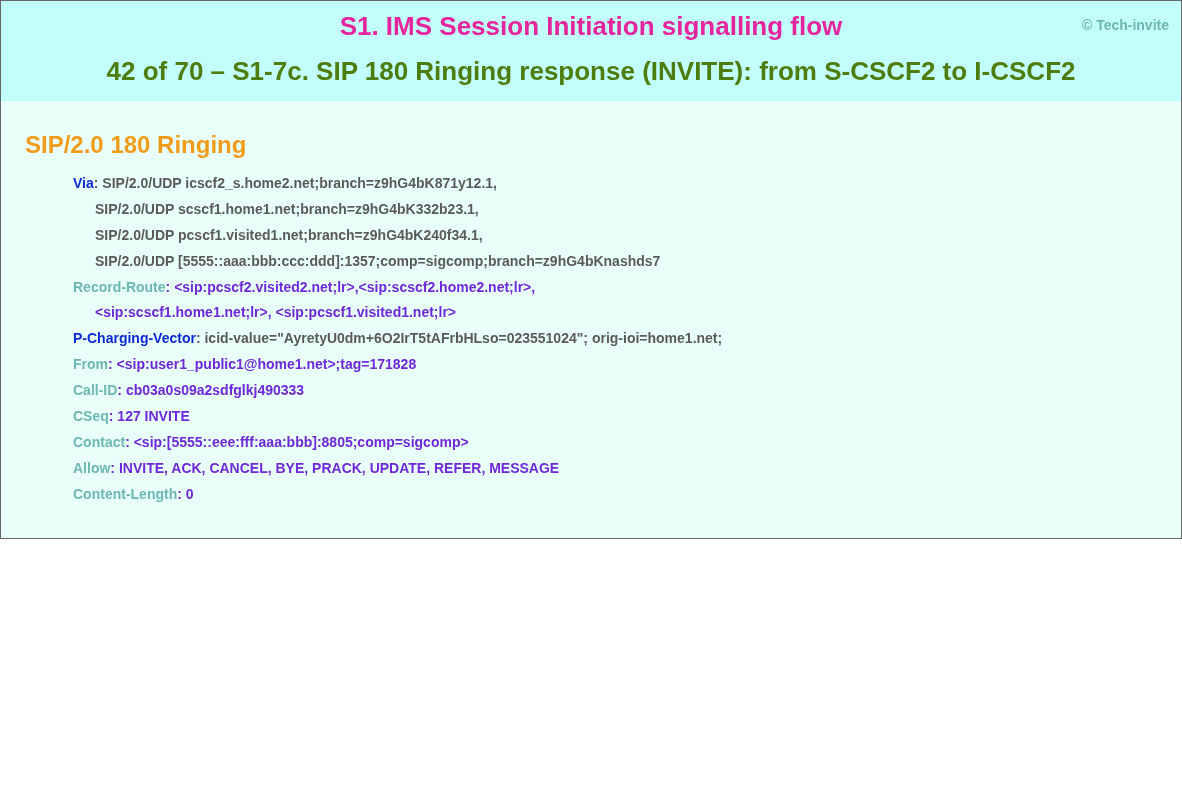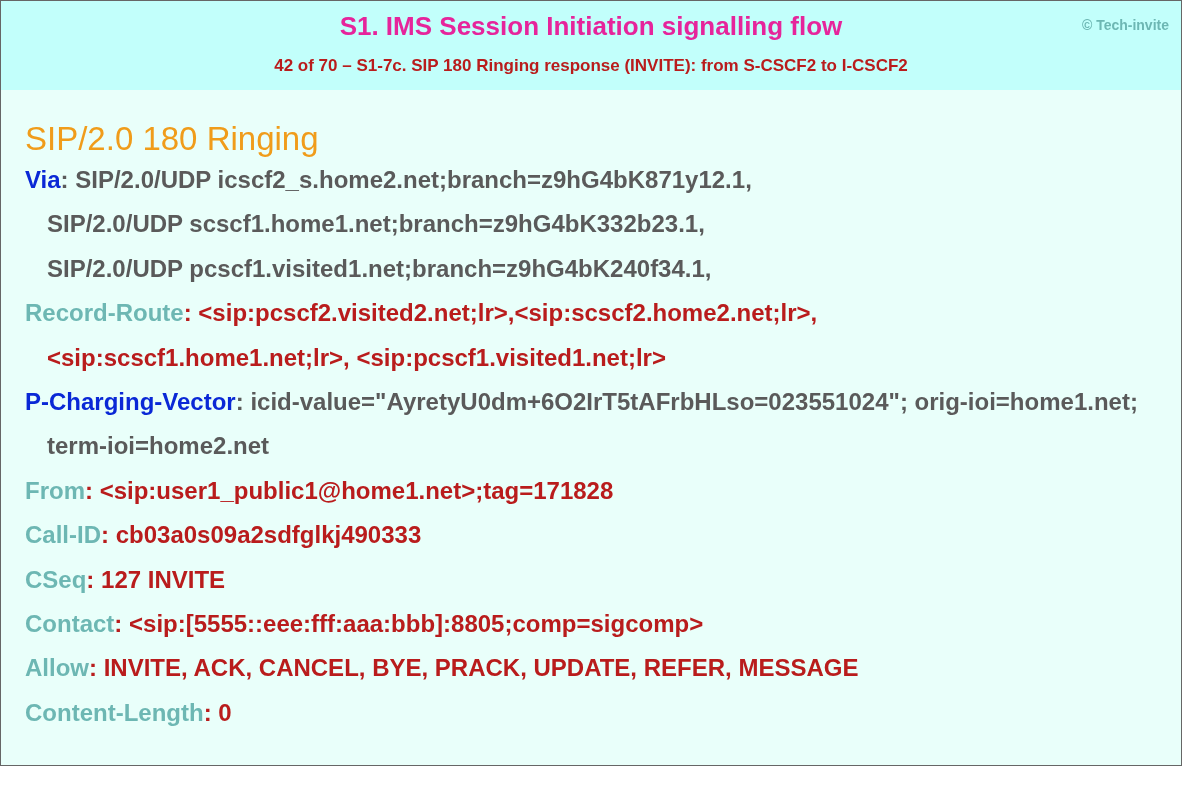--- a/index.html
+++ b/index.html
@@ -23,47 +23,49 @@
     font-size: 14px;
     font-weight: bold;
   }
   .title {
     color: #e6249b;
     font-size: 26px;
     font-weight: bold;
     margin-bottom: 14px;
   }
   .subtitle {
-    color: #b91c1c;
-    font-size: 17px;
+    color: #4d7c0f;
+    font-size: 26px;
     font-weight: bold;
   }
   .content {
     background: #e9fffa;
     padding: 30px 24px 30px 24px;
   }
   .sip-status {
     color: #f09c1a;
-    font-size: 33px;
-    font-weight: normal;
+    font-size: 24px;
+    font-weight: bold;
+    margin-bottom: 12px;
   }
   .line {
-    font-size: 24px;
+    font-size: 14px;
     font-weight: bold;
     line-height: 1.85;
     color: #5a5a5a;
+    margin-left: 48px;
   }
   .hdr-dark {
     color: #0a28d6;
   }
   .hdr-light {
     color: #6db7b3;
   }
   .val-dim {
-    color: #b91c1c;
+    color: #6d28d9;
   }
   .cont {
     padding-left: 22px;
   }
 </style>
 </head>
 <body>
 
 <div class="header">
   <div class="credit">© Tech-invite</div>
@@ -74,32 +76,32 @@
 <div class="content">
 
   <div class="sip-status">SIP/2.0 180 Ringing</div>
 
   <div class="line">
     <span class="hdr-dark">Via</span>:
     <span>SIP/2.0/UDP icscf2_s.home2.net;branch=z9hG4bK871y12.1,</span>
   </div>
   <div class="line cont">SIP/2.0/UDP scscf1.home1.net;branch=z9hG4bK332b23.1,</div>
   <div class="line cont">SIP/2.0/UDP pcscf1.visited1.net;branch=z9hG4bK240f34.1,</div>
+  <div class="line cont">SIP/2.0/UDP [5555::aaa:bbb:ccc:ddd]:1357;comp=sigcomp;branch=z9hG4bKnashds7</div>
 
   <div class="line">
     <span class="hdr-light">Record-Route</span><span class="val-dim">:
     <span>&lt;sip:pcscf2.visited2.net;lr&gt;,&lt;sip:scscf2.home2.net;lr&gt;,</span></span>
   </div>
   <div class="line cont val-dim">&lt;sip:scscf1.home1.net;lr&gt;, &lt;sip:pcscf1.visited1.net;lr&gt;</div>
 
   <div class="line">
     <span class="hdr-dark">P-Charging-Vector</span>:
     <span>icid-value="AyretyU0dm+6O2IrT5tAFrbHLso=023551024"; orig-ioi=home1.net;</span>
   </div>
-  <div class="line cont">term-ioi=home2.net</div>
 
   <div class="line">
     <span class="hdr-light">From</span><span class="val-dim">:
     <span>&lt;sip:user1_public1@home1.net&gt;;tag=171828</span></span>
   </div>
 
 
   <div class="line">
     <span class="hdr-light">Call-ID</span><span class="val-dim">:
     <span>cb03a0s09a2sdfglkj490333</span></span>

